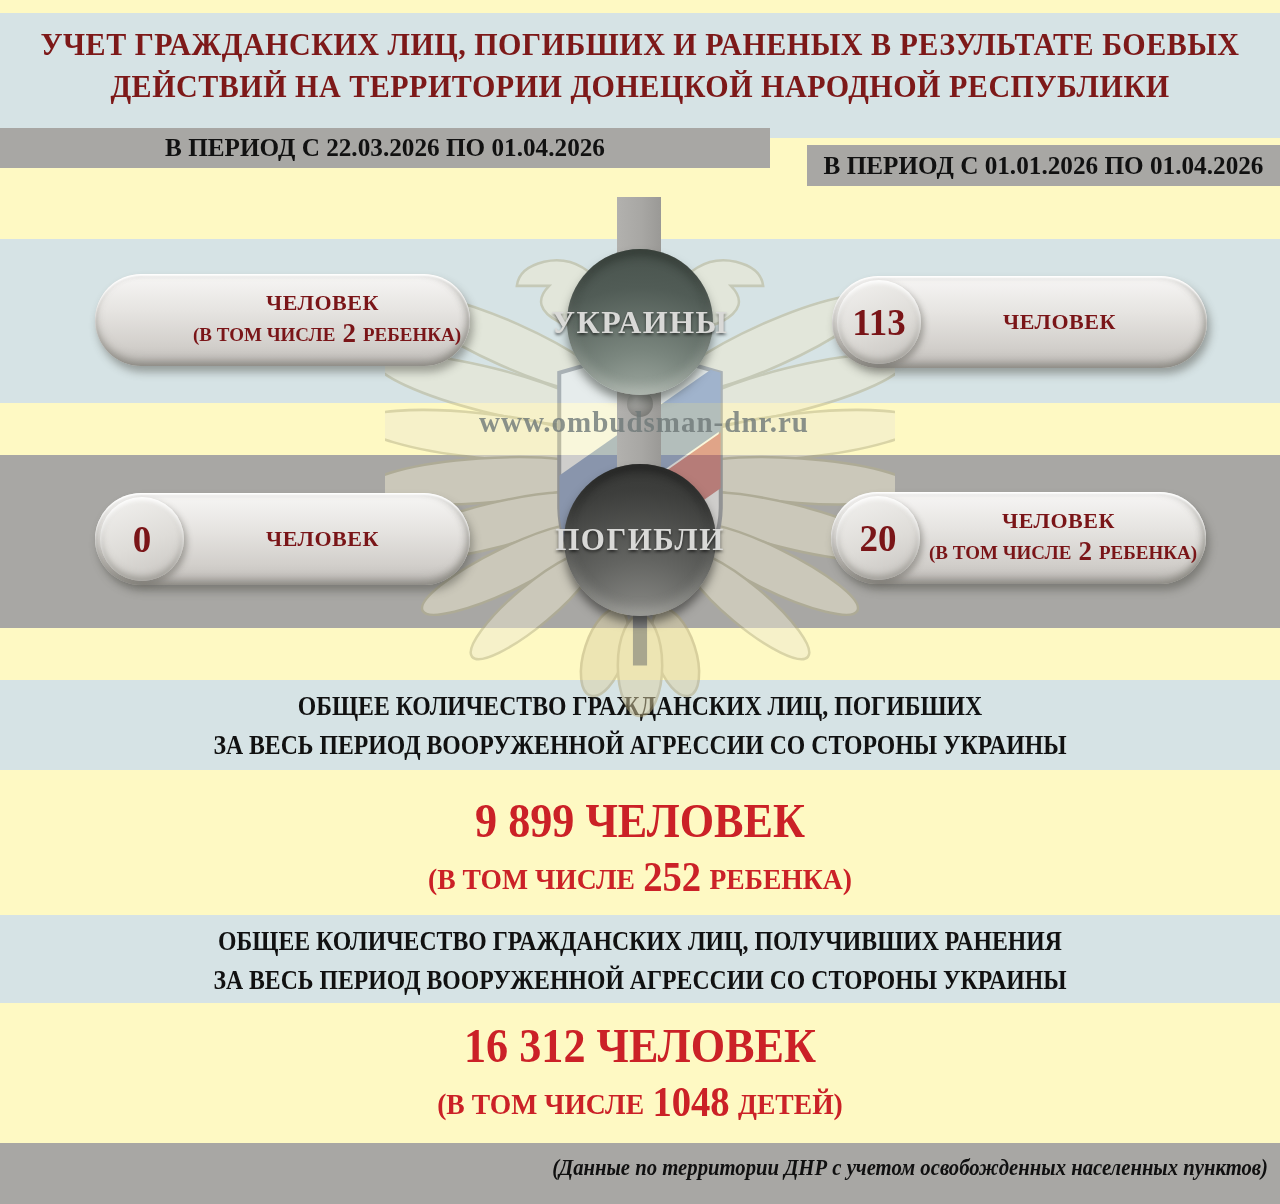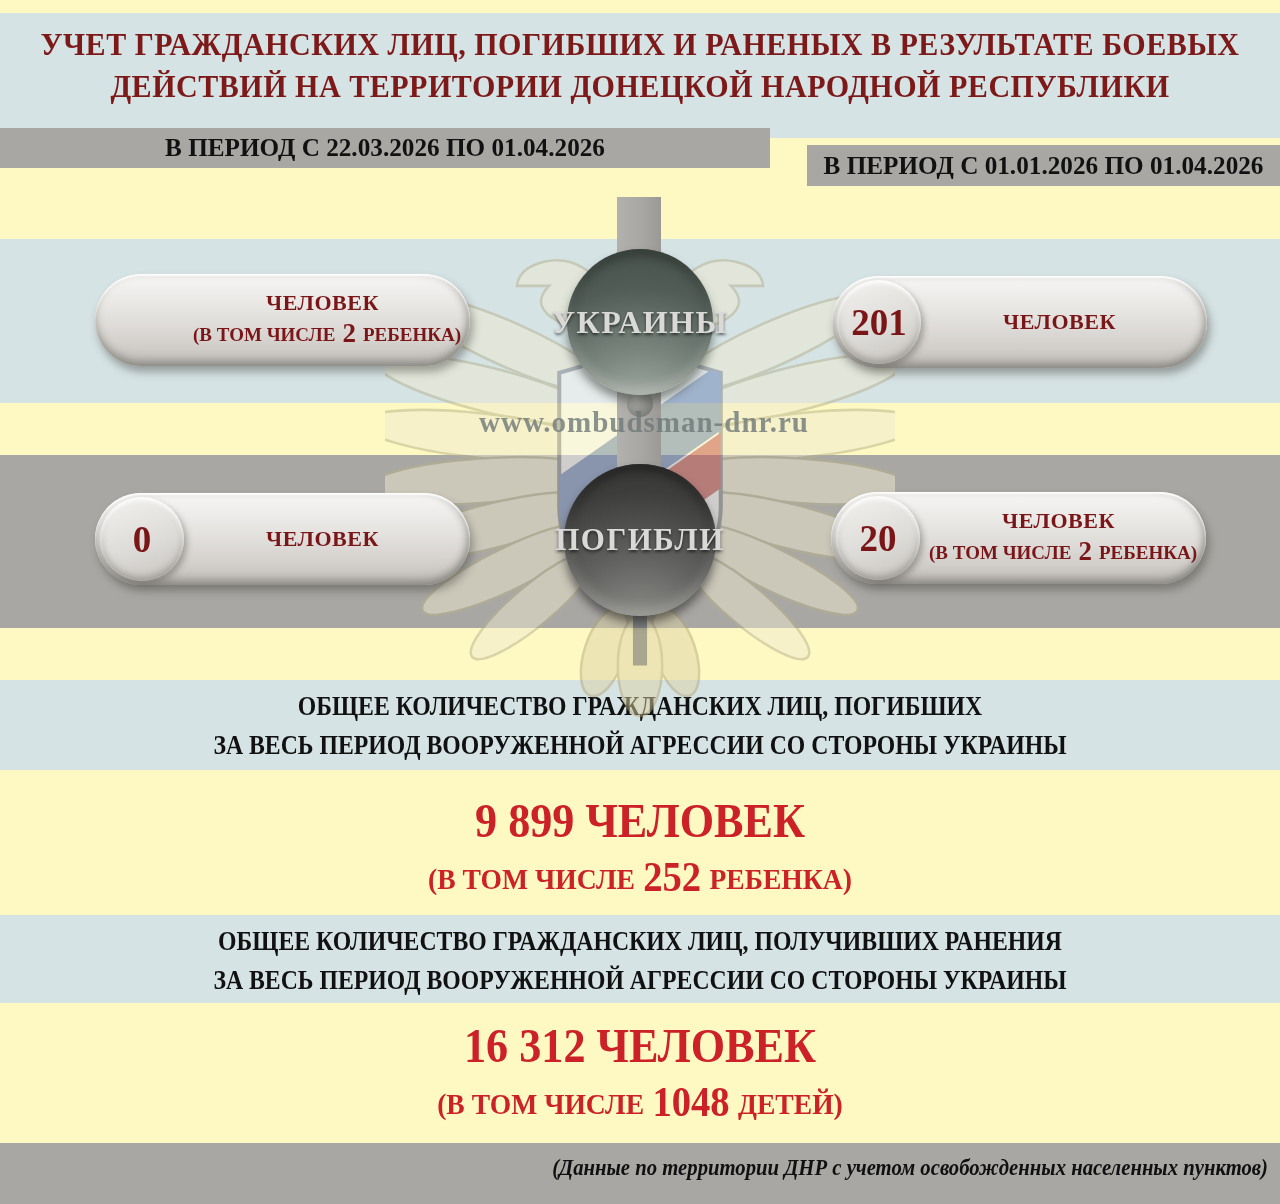--- a/index.html
+++ b/index.html
@@ -210,21 +210,21 @@
   <div class="watermark-url">www.ombudsman-dnr.ru</div>
 
   <div class="capsule cap-r1l">
     <div class="cap-text">
       <div class="cap-unit">ЧЕЛОВЕК</div>
       <div class="cap-detail"><span>(В ТОМ ЧИСЛЕ</span><span class="detail-count">2</span><span>РЕБЕНКА)</span></div>
     </div>
   </div>
   <div class="badge badge-wounded">УКРАИНЫ</div>
   <div class="capsule cap-r1r">
-    <div class="num-circle">201</div>
+    <div class="num-circle">113</div>
     <div class="cap-text">
       <div class="cap-unit">ЧЕЛОВЕК</div>
     </div>
   </div>
 
   <div class="capsule cap-r2l">
     <div class="num-circle">0</div>
     <div class="cap-text">
       <div class="cap-unit">ЧЕЛОВЕК</div>
 

